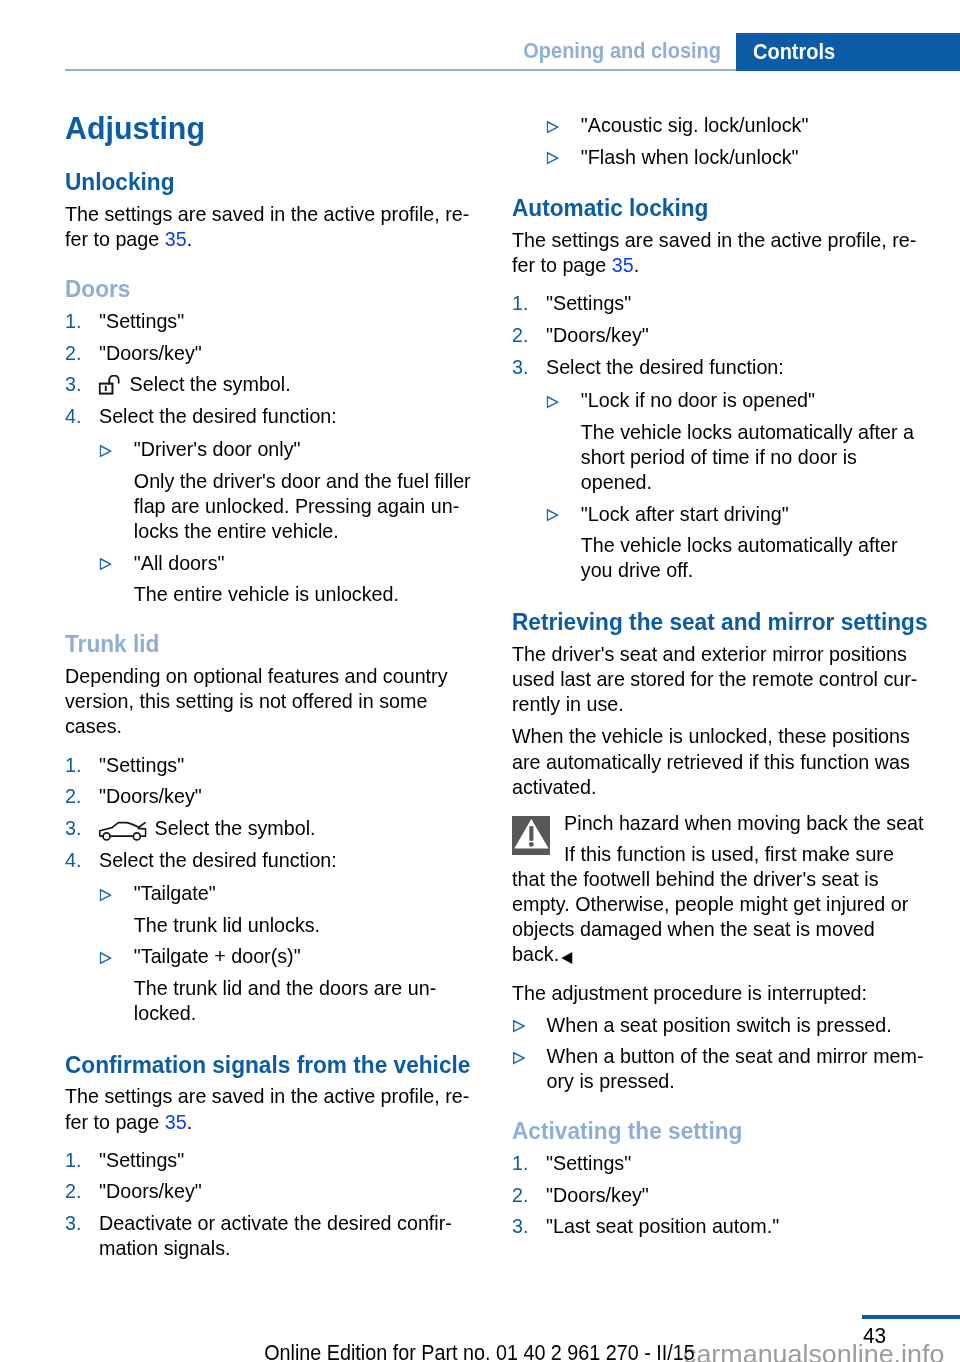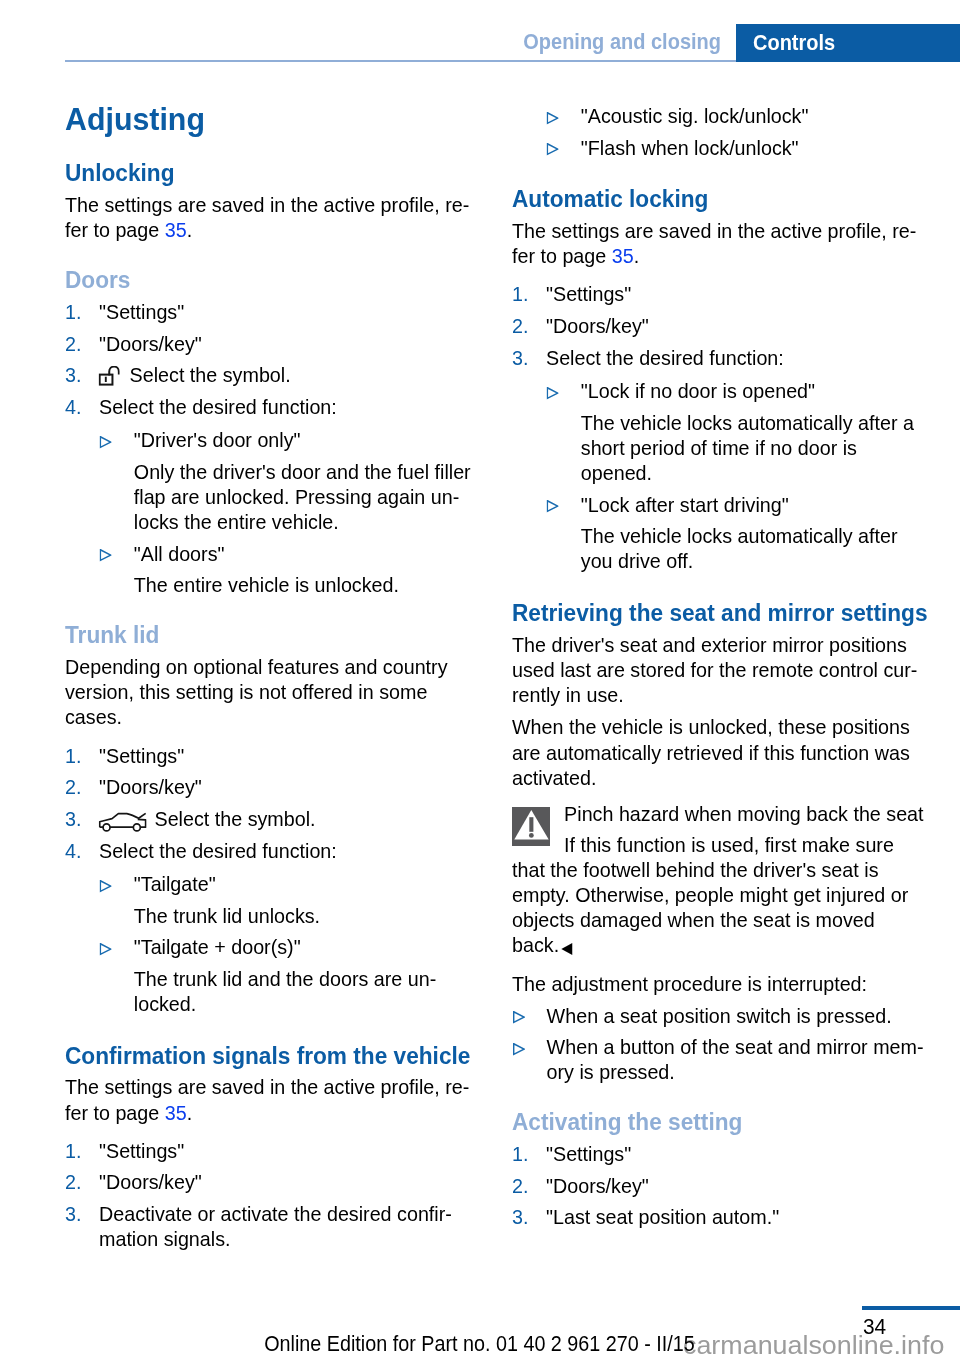--- a/index.html
+++ b/index.html
@@ -1,20 +1,20 @@
 <!DOCTYPE html>
 <html><head>
 <meta charset="utf-8">
 <title>Adjusting – Opening and closing – Controls</title>
 <style>
   html,body{margin:0;padding:0;background:#ffffff;}
   body{width:960px;height:1362px;font-family:"Liberation Sans",sans-serif;
        position:relative;overflow:hidden;background:#ffffff;
        -webkit-font-smoothing:antialiased;}
-  .page{position:absolute;left:0;top:0;width:960px;height:1328px;background:#fff;}
+  .page{position:absolute;left:0;top:9px;width:960px;height:1328px;background:#fff;}
 
   
   .hdr{position:absolute;left:65px;top:24px;width:895px;height:38px;}
   .hdr-rule{position:absolute;left:0;bottom:0;width:671px;height:2px;background:#90aed7;}
   .hdr-chapter{position:absolute;left:0;width:656px;bottom:8px;text-align:right;
       color:#90aed7;font-size:21.8px;font-weight:bold;white-space:nowrap;line-height:24px;
       transform:scaleX(0.9174);transform-origin:100% 0;}
   .hdr-tab{position:absolute;left:671px;top:0;width:289px;height:38px;background:#0b5ca4;}
   .hdr-tab-label{position:absolute;left:16.5px;top:6.5px;color:#ffffff;font-size:21.8px;
       font-weight:bold;line-height:24px;transform:scaleX(0.9174);transform-origin:0 0;}
@@ -173,16 +173,16 @@
           </svg></span><span style="padding-left:37.02px">When a button of the seat and mirror mem-</span></div>
       <div class="row tx" style="top:1060.34px;"><span style="padding-left:37.02px">ory is pressed.</span></div>
       <div class="row h3" style="top:1109.89px;">Activating the setting</div>
       <div class="row tx" style="top:1141.84px;"><span class="num" style="left:0">1.</span><span style="padding-left:36.38px">"Settings"</span></div>
       <div class="row tx" style="top:1173.54px;"><span class="num" style="left:0">2.</span><span style="padding-left:36.38px">"Doors/key"</span></div>
       <div class="row tx" style="top:1205.24px;"><span class="num" style="left:0">3.</span><span style="padding-left:36.38px">"Last seat position autom."</span></div>
     </div>
 
   <div class="watermark">carmanualsonline.info</div>
   <div class="foot-rule"></div>
-  <div class="foot-pageno">34</div>
+  <div class="foot-pageno">43</div>
   <div class="foot-edition">Online Edition for Part no. 01 40 2 961 270 - II/15</div>
 
 </div>
 
 </body></html>

